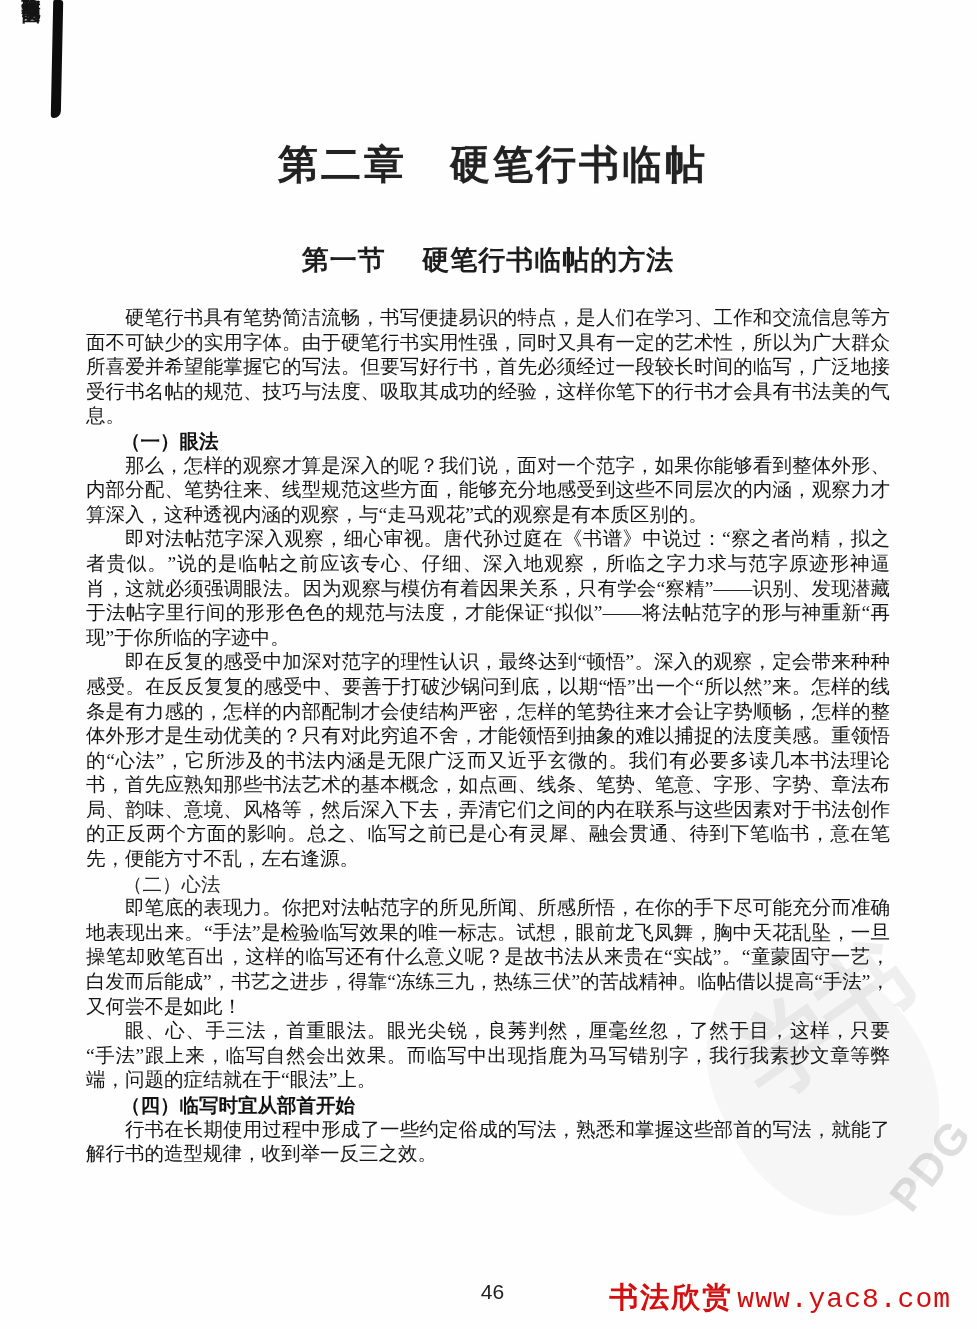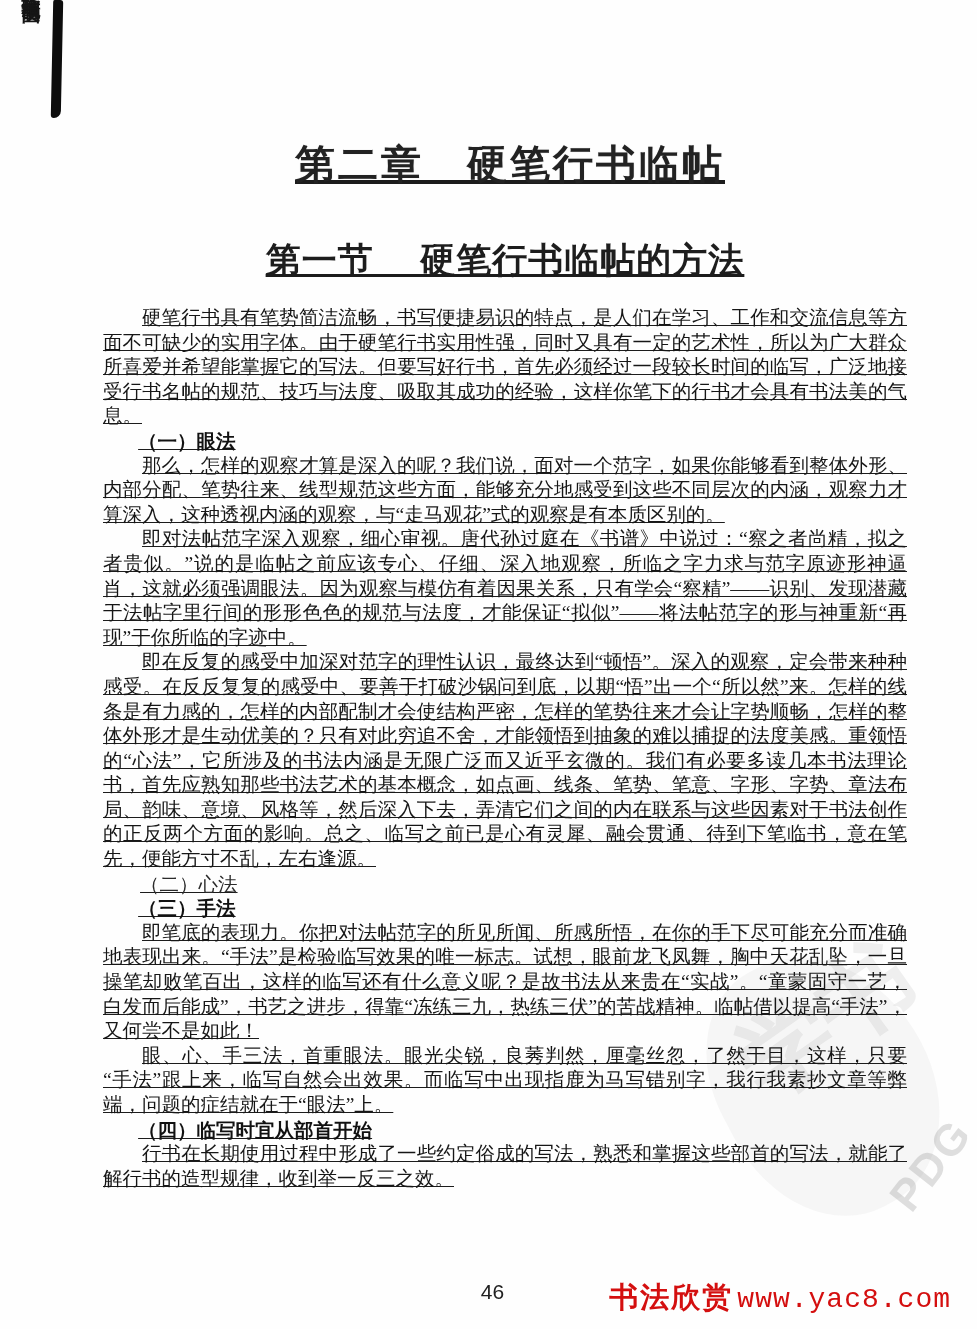--- a/index.html
+++ b/index.html
@@ -19,33 +19,33 @@
     font-weight:bold;font-size:19px;letter-spacing:-2px;
     color:#151515;
   }
   .spine-bar{
     position:absolute;left:52px;top:0;width:10px;height:118px;
     background:#0d0d0d;
     border-radius:2px 3px 7px 3px;
     transform:rotate(1.2deg);
   }
   
-  .content{position:absolute;left:103px;top:140px;width:804px;text-decoration:underline;}
+  .content{position:absolute;left:86px;top:140px;width:804px;}
   .chapter-title{
     text-align:center;
     font-family:"Liberation Sans","DejaVu Sans",sans-serif;
     font-weight:bold;font-size:40px;line-height:48px;
     letter-spacing:3px;color:#222;
     margin:0 0 0 10px;
     text-shadow:0 0 1px rgba(0,0,0,.25);
   }
   .section-title{
     text-align:center;
     font-family:"Liberation Sans","DejaVu Sans",sans-serif;
-    font-weight:bold;font-size:35px;line-height:32px;
+    font-weight:bold;font-size:27px;line-height:32px;
     letter-spacing:1px;color:#1d1d1d;
     margin:56px 0 0 0;
   }
   
   .body-text{
     margin-top:30px;
     font-size:19.5px;line-height:24.6px;
     text-align:justify;
     color:#161616;
   }
@@ -125,21 +125,20 @@
   <div class="content">
     <h1 class="chapter-title">第二章　硬笔行书临帖</h1>
     <h2 class="section-title">第一节 　硬笔行书临帖的方法</h2>
     <div class="body-text">
         <p class="para para-body">硬笔行书具有笔势简洁流畅，书写便捷易识的特点，是人们在学习、工作和交流信息等方面不可缺少的实用字体。由于硬笔行书实用性强，同时又具有一定的艺术性，所以为广大群众所喜爱并希望能掌握它的写法。但要写好行书，首先必须经过一段较长时间的临写，广泛地接受行书名帖的规范、技巧与法度、吸取其成功的经验，这样你笔下的行书才会具有书法美的气息。</p>
         <p class="para para-heading">（一）眼法</p>
         <p class="para para-body">那么，怎样的观察才算是深入的呢？我们说，面对一个范字，如果你能够看到整体外形、内部分配、笔势往来、线型规范这些方面，能够充分地感受到这些不同层次的内涵，观察力才算深入，这种透视内涵的观察，与“走马观花”式的观察是有本质区别的。</p>
         <p class="para para-body">即对法帖范字深入观察，细心审视。唐代孙过庭在《书谱》中说过：“察之者尚精，拟之者贵似。”说的是临帖之前应该专心、仔细、深入地观察，所临之字力求与范字原迹形神逼肖，这就必须强调眼法。因为观察与模仿有着因果关系，只有学会“察精”——识别、发现潜藏于法帖字里行间的形形色色的规范与法度，才能保证“拟似”——将法帖范字的形与神重新“再现”于你所临的字迹中。</p>
         <p class="para para-body">即在反复的感受中加深对范字的理性认识，最终达到“顿悟”。深入的观察，定会带来种种感受。在反反复复的感受中、要善于打破沙锅问到底，以期“悟”出一个“所以然”来。怎样的线条是有力感的，怎样的内部配制才会使结构严密，怎样的笔势往来才会让字势顺畅，怎样的整体外形才是生动优美的？只有对此穷追不舍，才能领悟到抽象的难以捕捉的法度美感。重领悟的“心法”，它所涉及的书法内涵是无限广泛而又近乎玄微的。我们有必要多读几本书法理论书，首先应熟知那些书法艺术的基本概念，如点画、线条、笔势、笔意、字形、字势、章法布局、韵味、意境、风格等，然后深入下去，弄清它们之间的内在联系与这些因素对于书法创作的正反两个方面的影响。总之、临写之前已是心有灵犀、融会贯通、待到下笔临书，意在笔先，便能方寸不乱，左右逢源。</p>
         <p class="para para-heading-light">（二）心法</p>
-        <p class="para para-heading">（三）手法</p>
         <p class="para para-body">即笔底的表现力。你把对法帖范字的所见所闻、所感所悟，在你的手下尽可能充分而准确地表现出来。“手法”是检验临写效果的唯一标志。试想，眼前龙飞凤舞，胸中天花乱坠，一旦操笔却败笔百出，这样的临写还有什么意义呢？是故书法从来贵在“实战”。“童蒙固守一艺，白发而后能成”，书艺之进步，得靠“冻练三九，热练三伏”的苦战精神。临帖借以提高“手法”，又何尝不是如此！</p>
         <p class="para para-body">眼、心、手三法，首重眼法。眼光尖锐，良莠判然，厘毫丝忽，了然于目，这样，只要“手法”跟上来，临写自然会出效果。而临写中出现指鹿为马写错别字，我行我素抄文章等弊端，问题的症结就在于“眼法”上。</p>
         <p class="para para-heading">（四）临写时宜从部首开始</p>
         <p class="para para-body">行书在长期使用过程中形成了一些约定俗成的写法，熟悉和掌握这些部首的写法，就能了解行书的造型规律，收到举一反三之效。</p>
       </div>
   </div>
 
   <div class="page-number">46</div>
   <div class="brand" style="color: rgb(212, 15, 15);">
     <span class="brand-cn">书法欣赏</span>

